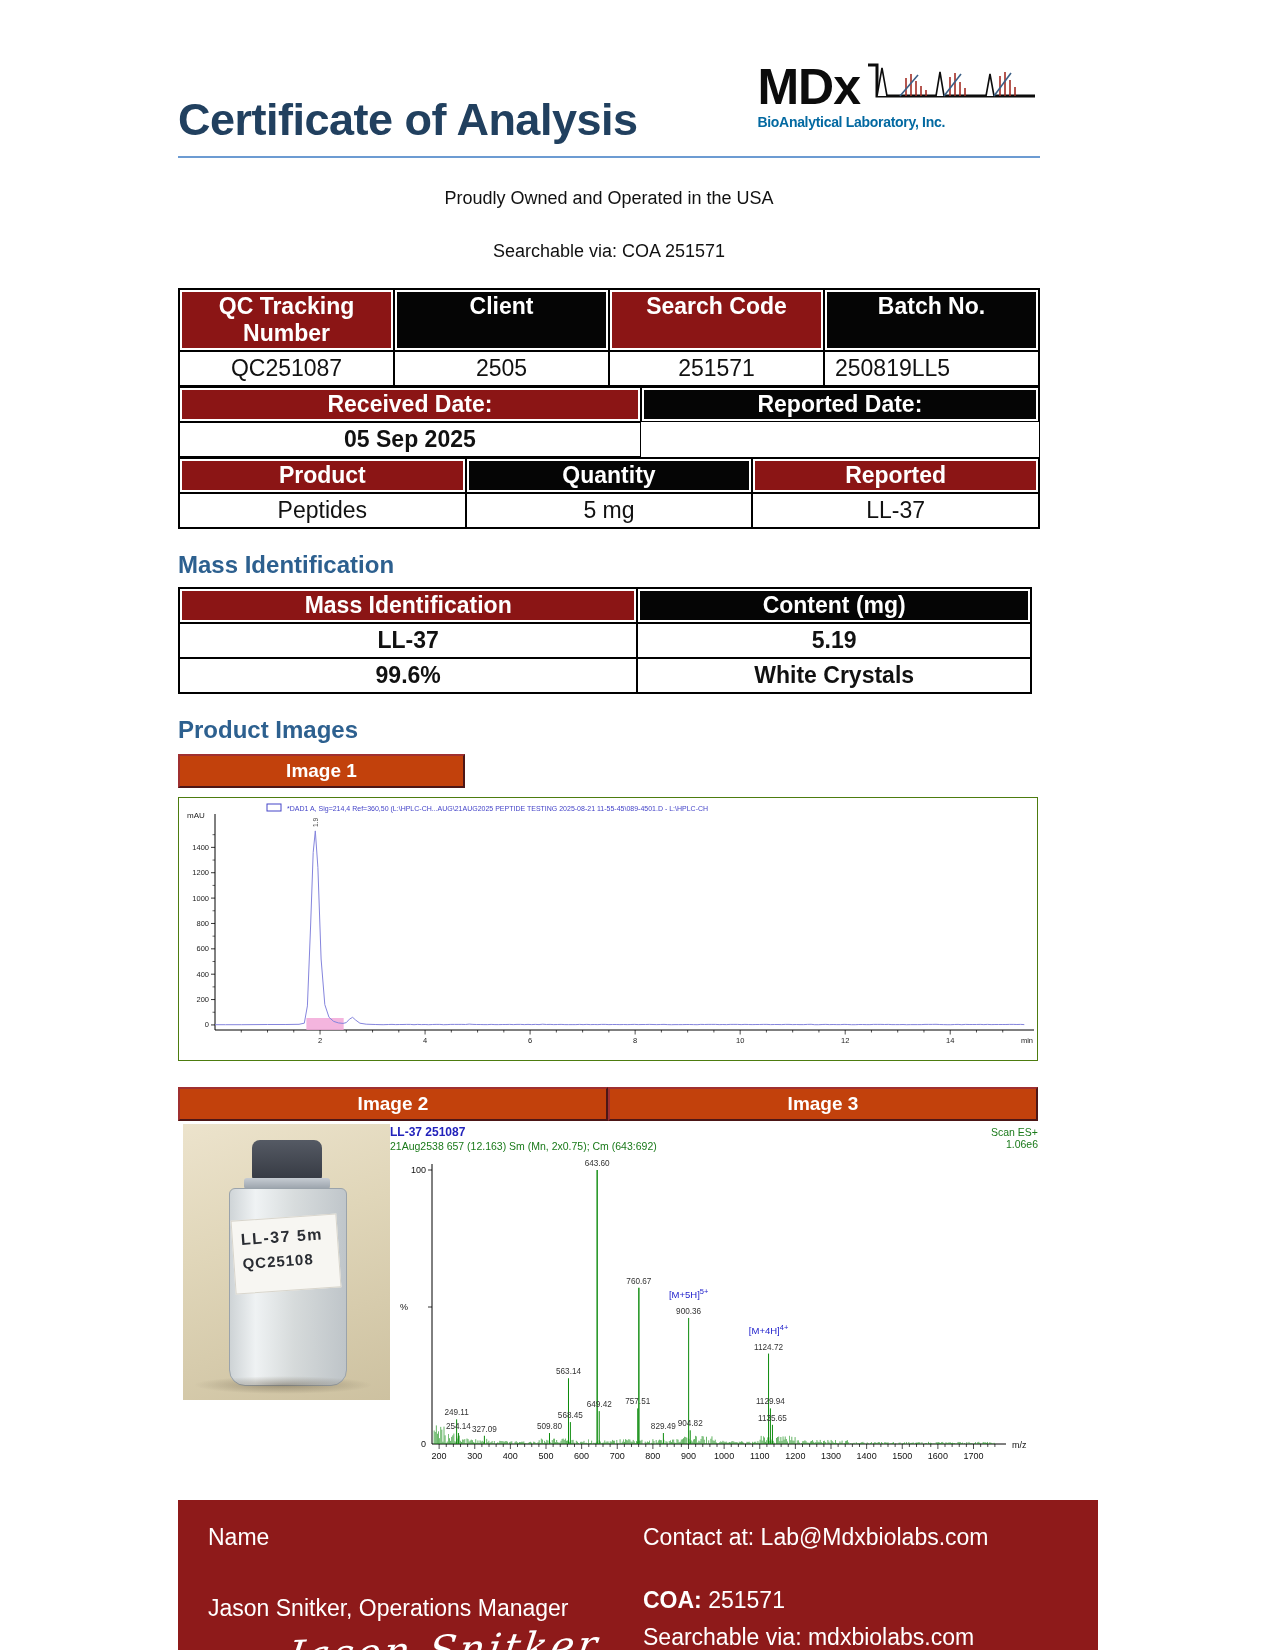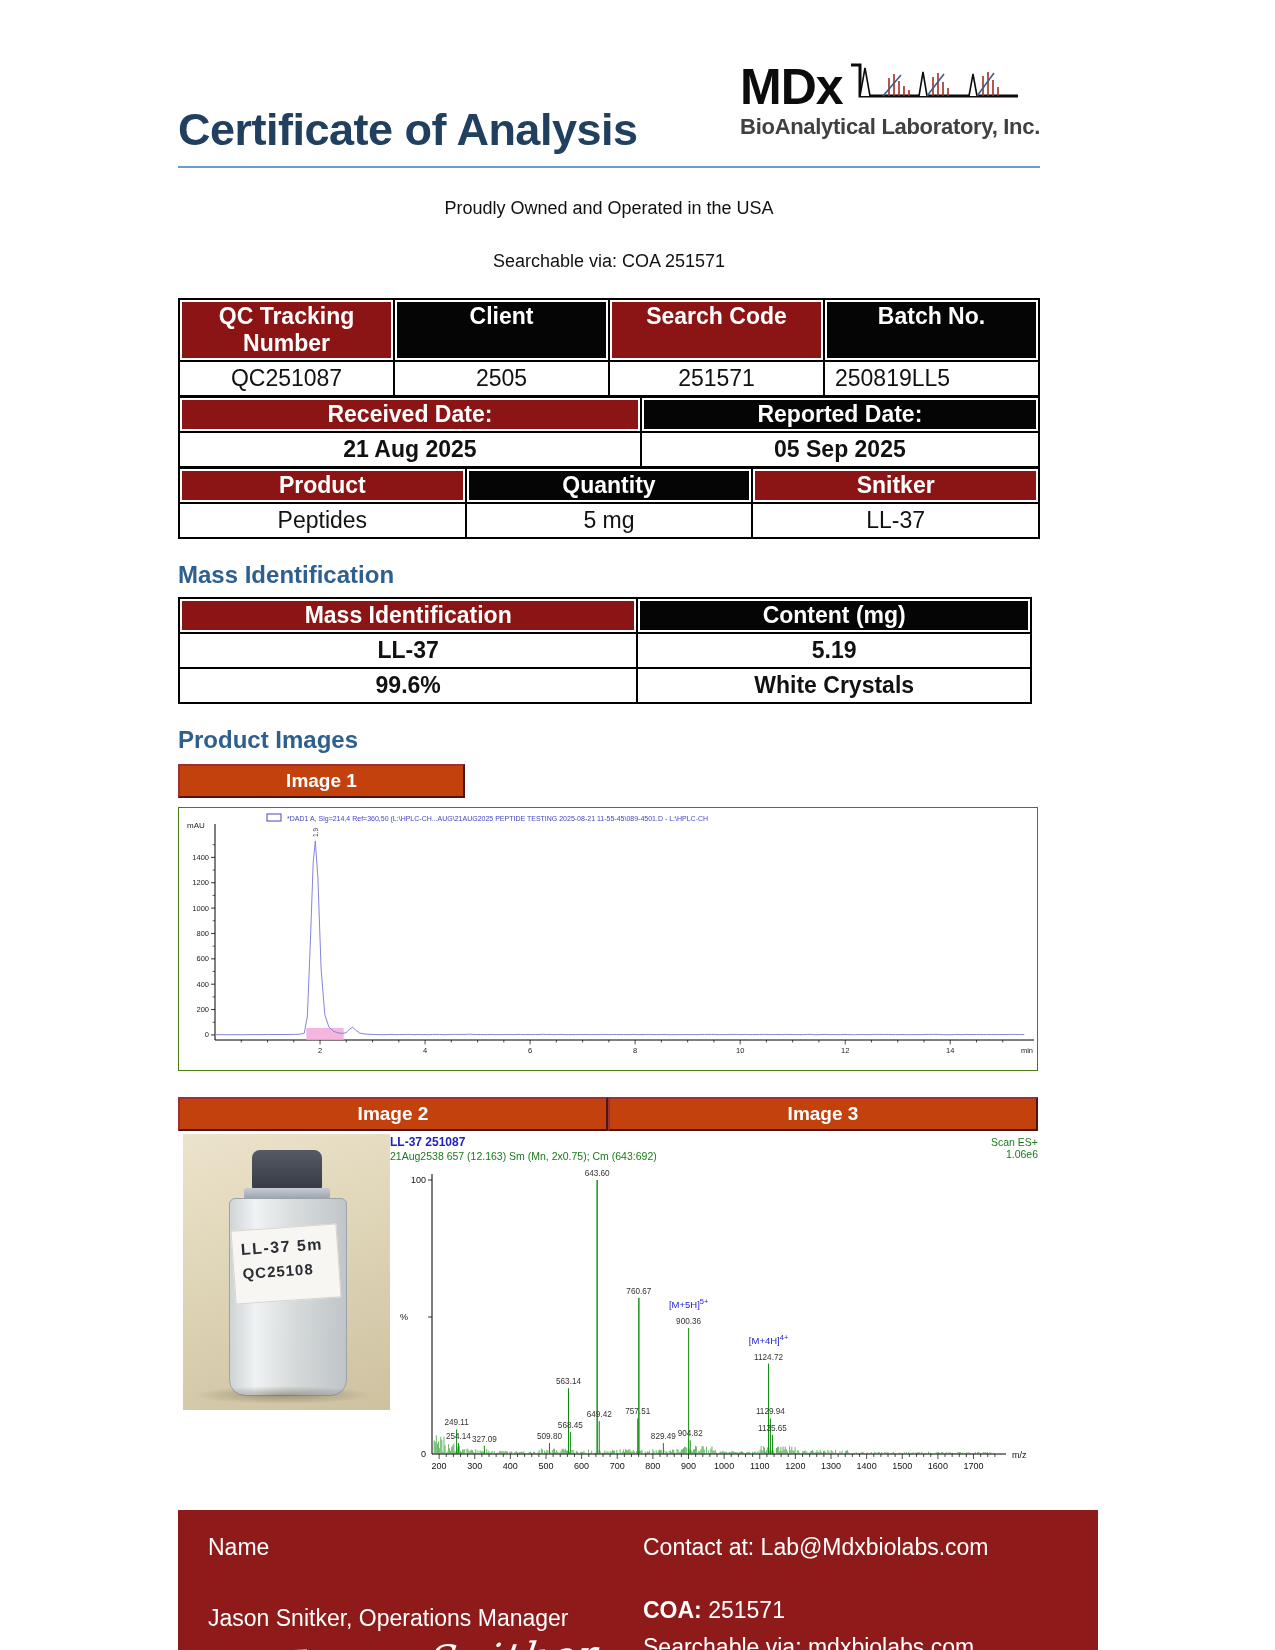--- a/index.html
+++ b/index.html
@@ -5,21 +5,21 @@
   html,body{margin:0;padding:0;}
   body{width:1275px;height:1650px;background:#fff;font-family:"Liberation Sans",sans-serif;color:#111;position:relative;overflow:hidden;}
   .content{width:862px;margin-left:178px;}
 
   
   .hdr{display:flex;align-items:flex-end;margin-top:62px;}
   .hdr h1{margin:0;font-size:45px;font-weight:600;color:#21405f;letter-spacing:-0.5px;flex:1;}
   .logo{margin-bottom:16px;text-align:left;}
   .logo-top{display:flex;align-items:flex-end;}
   .mdx{font-size:50px;font-weight:bold;color:#0c0c0c;line-height:0.9;letter-spacing:-1px;}
-  .logo-sub{font-size:22px;font-weight:bold;color:#404040;margin-top:4px;letter-spacing:-0.3px;}
+  .logo-sub{font-size:14px;font-weight:bold;color:#0369a1;margin-top:4px;letter-spacing:-0.3px;}
   .rule{border:none;border-top:2px solid #6c9bd2;margin:10px 0 0 0;}
   .center{text-align:center;}
   .tagline{font-size:18px;margin:30px 0 0 0;}
   .searchable{font-size:18px;margin:32px 0 0 0;}
 
   
   .grid{display:grid;border:1px solid #000;margin-top:-1px;}
   .g4{grid-template-columns:repeat(4,1fr);margin-top:26px;}
   .gdate{grid-template-columns:53.7% 46.3%;}
   .g3{grid-template-columns:repeat(3,1fr);}
@@ -123,27 +123,26 @@
     <div class="cell hd red">Search Code</div>
     <div class="cell hd blk">Batch No.</div>
     <div class="cell">QC251087</div>
     <div class="cell">2505</div>
     <div class="cell">251571</div>
     <div class="cell leftal">250819LL5</div>
   </div>
   <div class="grid gdate">
     <div class="cell hd red">Received Date:</div>
     <div class="cell hd blk">Reported Date:</div>
-    <div class="cell bold">21 Aug 2025</div>
     <div class="cell bold">05 Sep 2025</div>
   </div>
   <div class="grid g3">
     <div class="cell hd red">Product</div>
     <div class="cell hd blk">Quantity</div>
-    <div class="cell hd red">Snitker</div>
+    <div class="cell hd red">Reported</div>
     <div class="cell">Peptides</div>
     <div class="cell">5 mg</div>
     <div class="cell">LL-37</div>
   </div>
 
   <h2 class="sec-h">Mass Identification</h2>
   <div class="grid gmass">
     <div class="cell hd red">Mass Identification</div>
     <div class="cell hd blk">Content (mg)</div>
     <div class="cell bold">LL-37</div>

